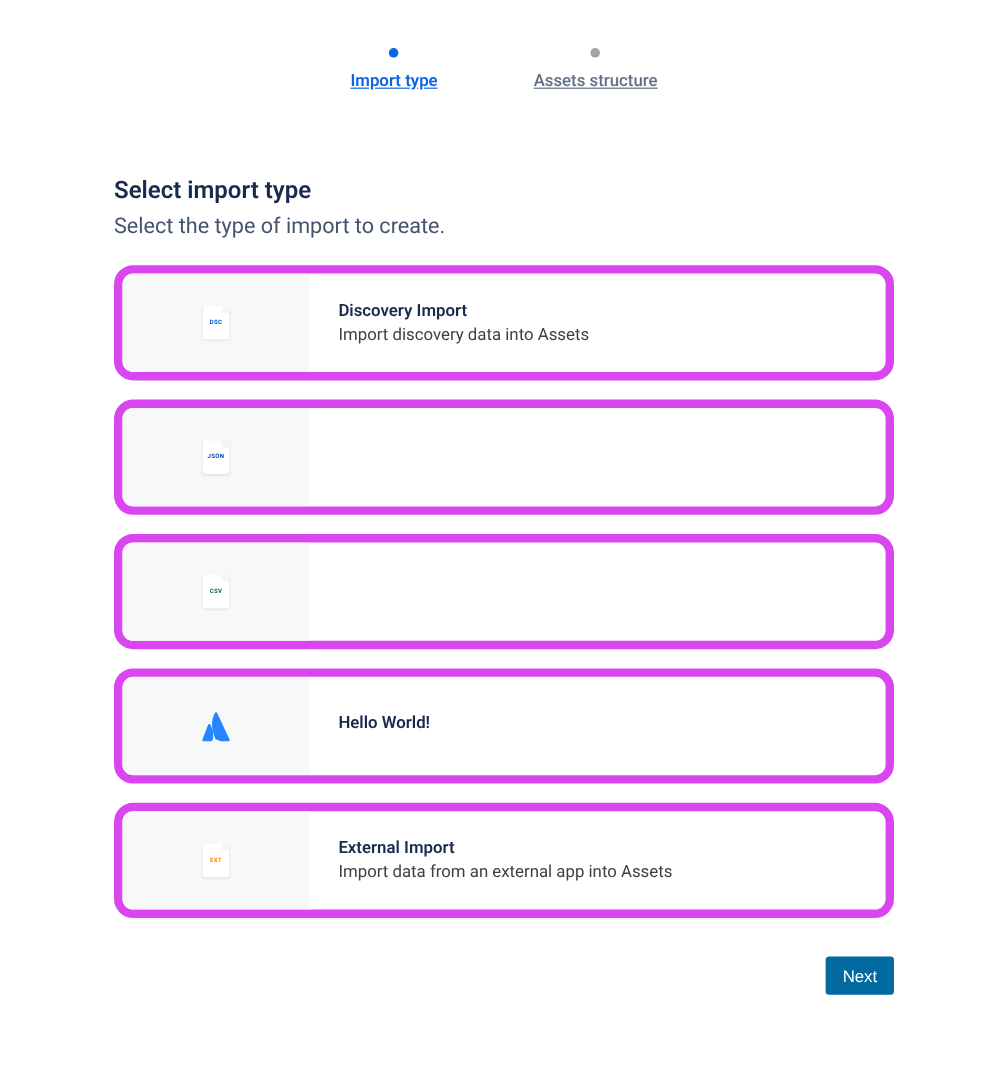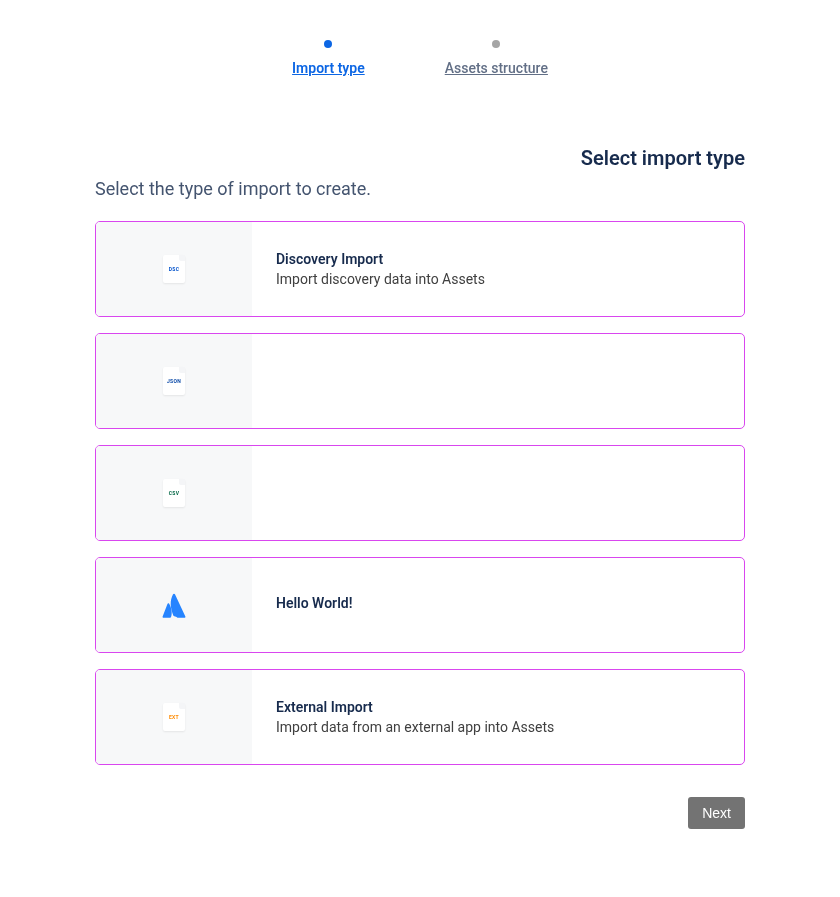--- a/index.html
+++ b/index.html
@@ -51,36 +51,35 @@
       font-weight: 600;
     }
     .step-label.inactive {
       color: #626F86;
     }
     .page-title {
       color: #172B4D;
       font-size: 20px;
       font-weight: 600;
       margin-bottom: 8px;
-      text-align: right;
     }
     .page-subtitle {
       color: #44546F;
       font-size: 18px;
       margin-bottom: 22px;
     }
     .option-list {
       display: flex;
       flex-direction: column;
       gap: 16px;
     }
     .option-card {
       display: flex;
-      border: 1px solid #d946ef;
-      border-radius: 5px;
+      border: 7px solid #d946ef;
+      border-radius: 16px;
       overflow: hidden;
       cursor: pointer;
       height: 96px;
     }
     .option-icon-area {
       width: 156px;
       background: #F7F8F9;
       display: flex;
       align-items: center;
       justify-content: center;
@@ -136,21 +135,21 @@
     .option-desc {
       color: #404040;
       font-size: 14px;
     }
     .footer {
       display: flex;
       justify-content: flex-end;
       margin-top: 32px;
     }
     .next-button {
-      background: #737373;
+      background: #0369a1;
       color: #ffffff;
       border: none;
       padding: 8px 14px;
       border-radius: 3px;
       font-weight: 500;
       font-size: 14px;
       cursor: pointer;
     }
   </style>
 </head>

